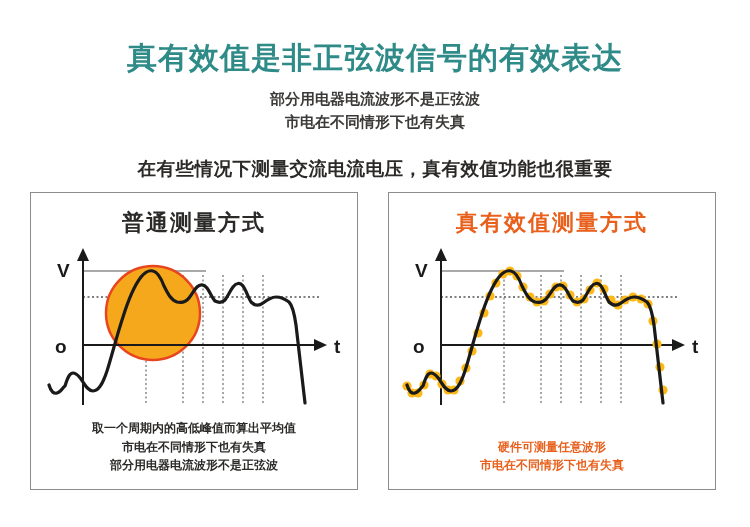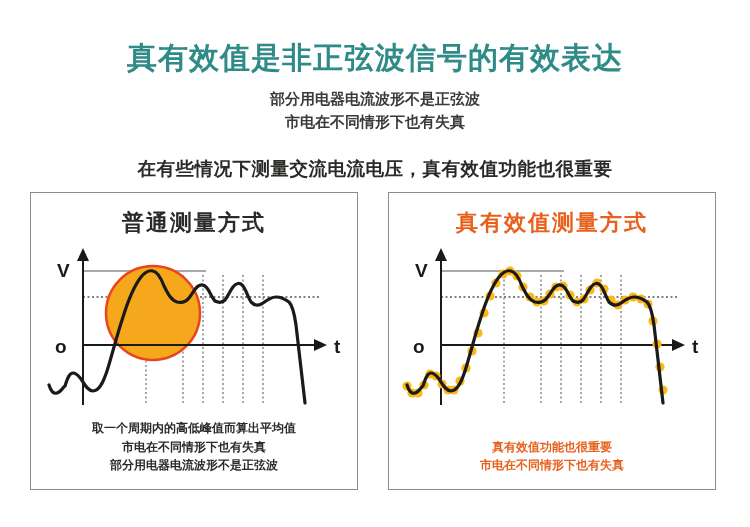--- a/index.html
+++ b/index.html
@@ -240,16 +240,16 @@
                C236,55 240,52 245,52 C250,52 254,54 258,57
                C261,60 263,66 265,80 C267,98 270,125 274,158" fill="none" stroke="#1a1a1a" stroke-width="3.2" stroke-linecap="round" stroke-linejoin="round"></path>
 
       <text x="26" y="32" font-family="Liberation Sans, sans-serif" font-size="19" font-weight="bold" fill="#1a1a1a">V</text>
       <text x="24" y="108" font-family="Liberation Sans, sans-serif" font-size="19" font-weight="bold" fill="#1a1a1a">o</text>
       <text x="303" y="108" font-family="Liberation Sans, sans-serif" font-size="19" font-weight="bold" fill="#1a1a1a">t</text>
     </svg>
   </div>
 
   <div class="caption orange">
-    <div>真有效值功能也很重要</div>
+    <div>硬件可测量任意波形</div>
     <div>市电在不同情形下也有失真</div>
   </div>
 </div>
 
 </body></html>

